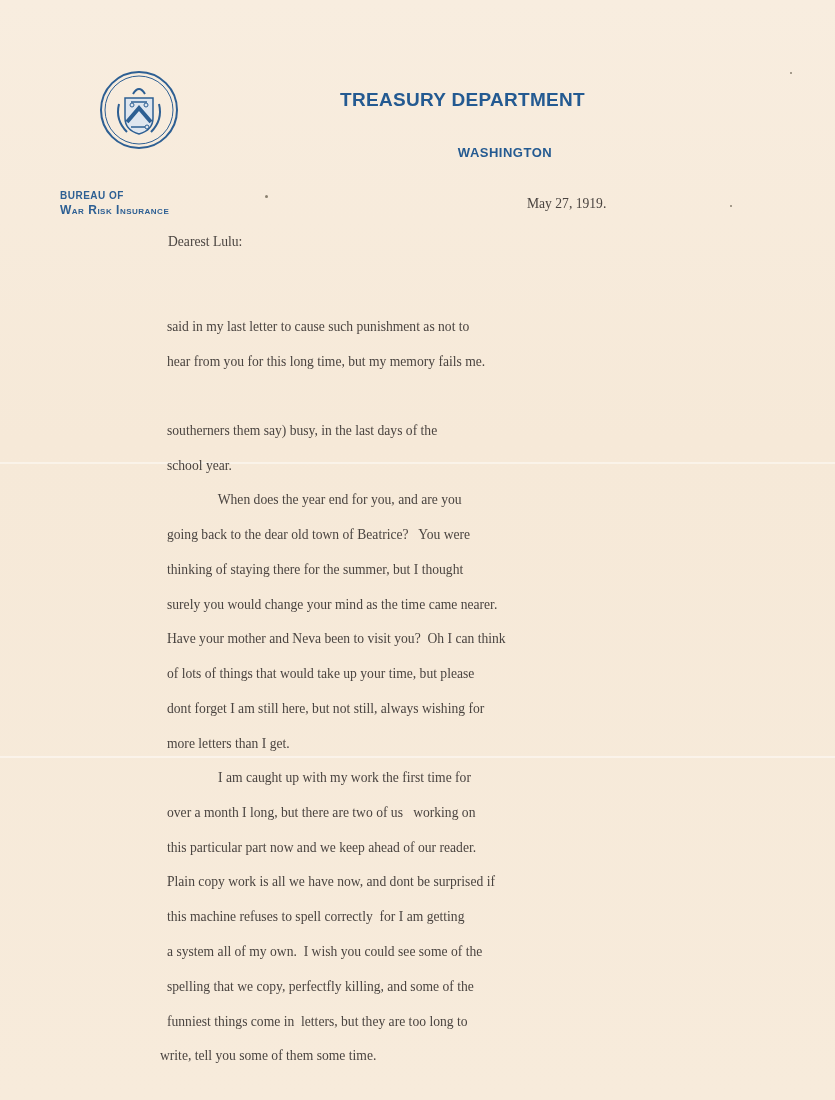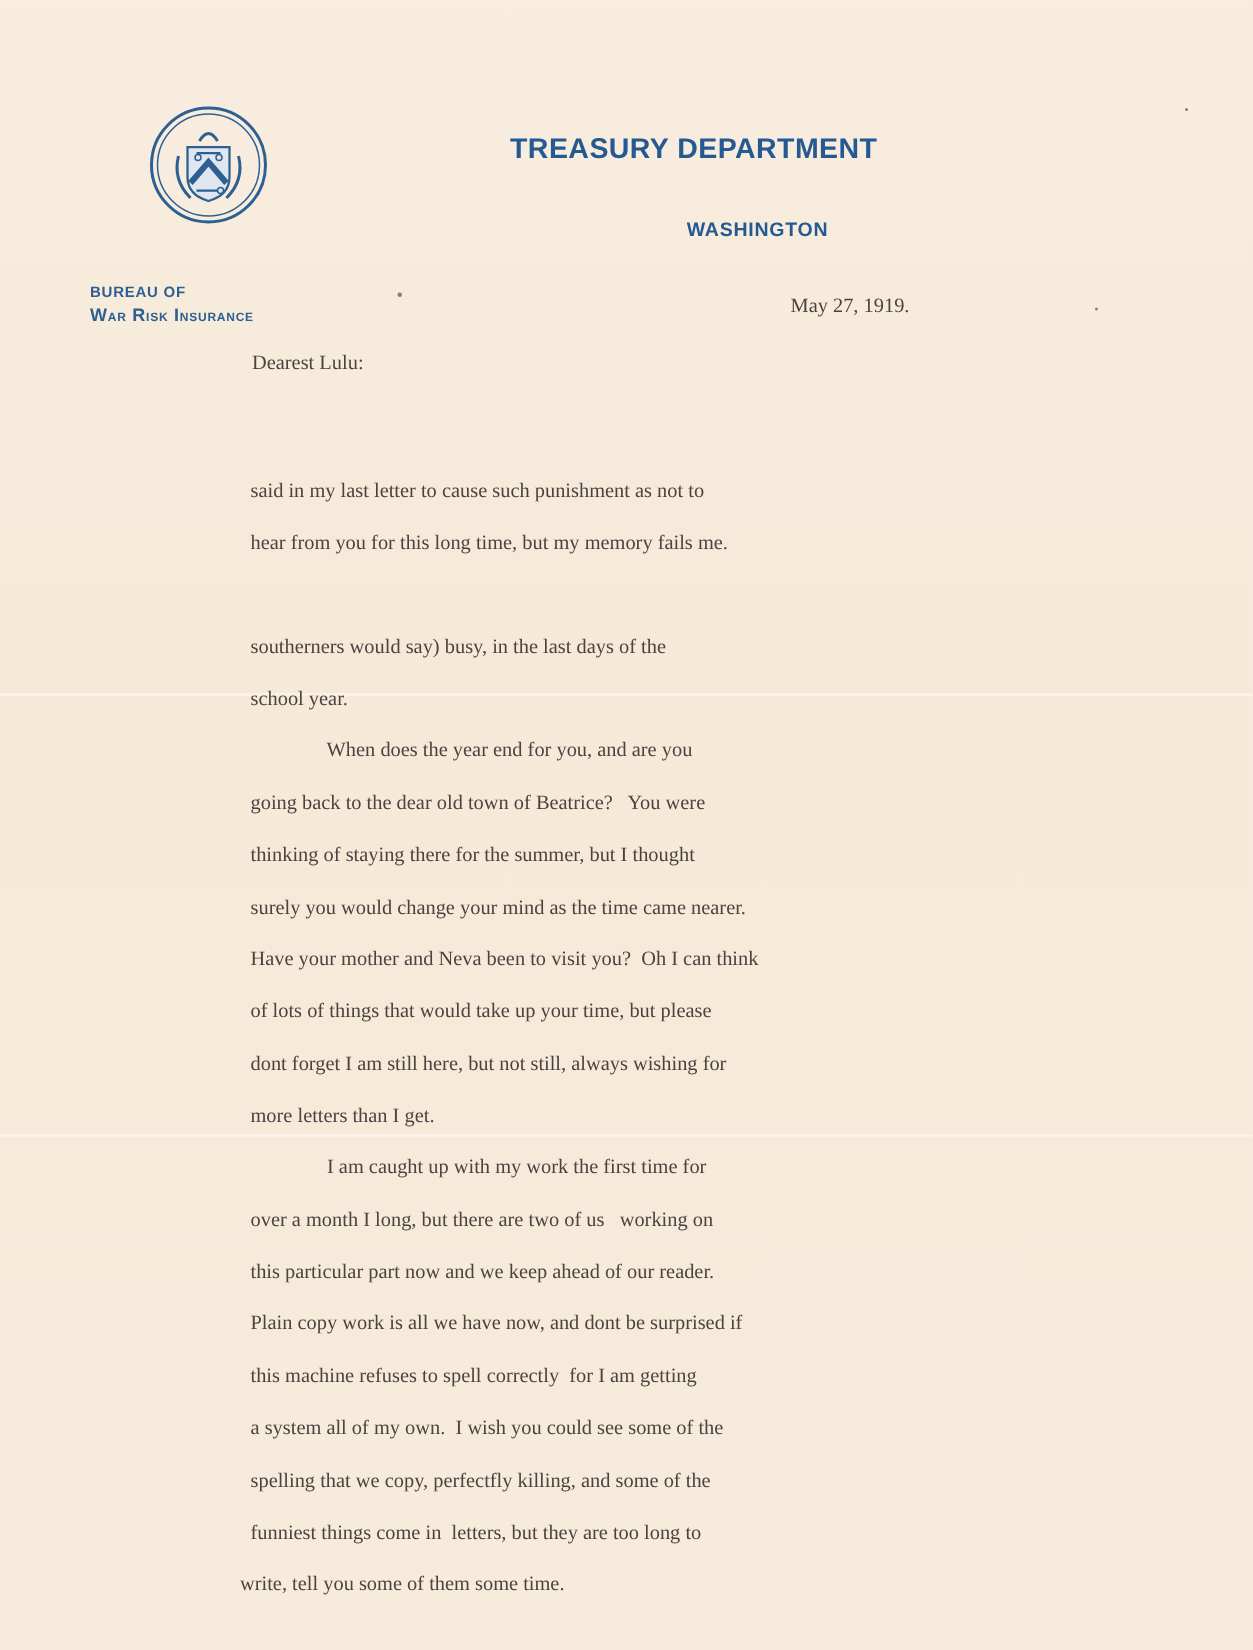--- a/index.html
+++ b/index.html
@@ -71,21 +71,21 @@
   </div>
 
   <div class="dept">TREASURY DEPARTMENT</div>
   <div class="city">WASHINGTON</div>
 
   <div class="type date">May 27, 1919.</div>
   <div class="type salutation">Dearest Lulu:</div>
 
   <div class="type line" style="top:319px">said in my last letter to cause such punishment as not to</div>
   <div class="type line" style="top:354px">hear from you for this long time, but my memory fails me.</div>
-  <div class="type line" style="top:423px">southerners would say) busy, in the last days of the</div>
+  <div class="type line" style="top:423px">southerners them say) busy, in the last days of the</div>
   <div class="type line" style="top:458px">school year.</div>
 
   <div class="type line" style="top:492px">               When does the year end for you, and are you</div>
   <div class="type line" style="top:527px">going back to the dear old town of Beatrice?   You were</div>
   <div class="type line" style="top:562px">thinking of staying there for the summer, but I thought</div>
   <div class="type line" style="top:597px">surely you would change your mind as the time came nearer.</div>
   <div class="type line" style="top:631px">Have your mother and Neva been to visit you?  Oh I can think</div>
   <div class="type line" style="top:701px">dont forget I am still here, but not still, always wishing for</div>
   <div class="type line" style="top:666px">of lots of things that would take up your time, but please</div>
   <div class="type line" style="top:736px">more letters than I get.</div>

